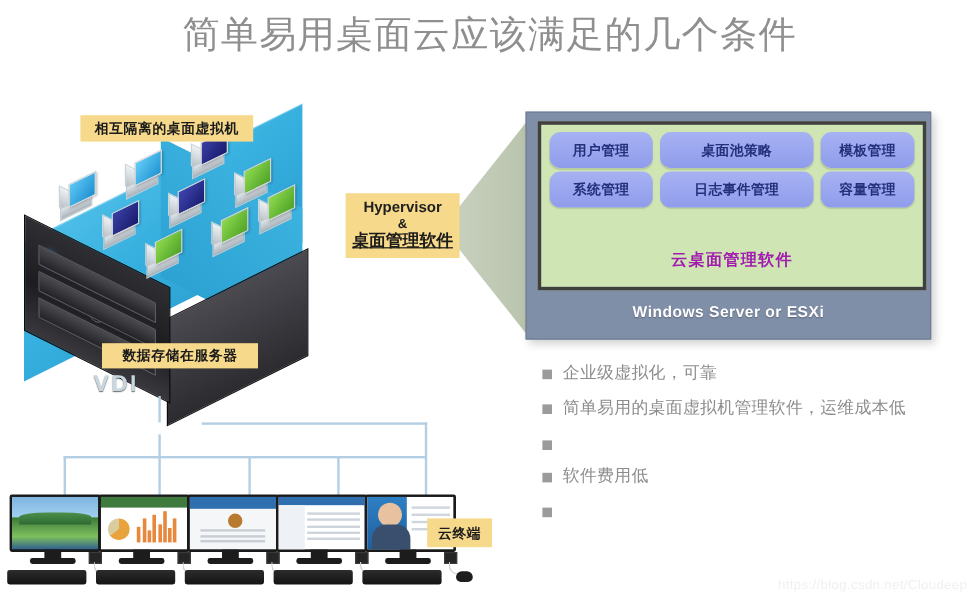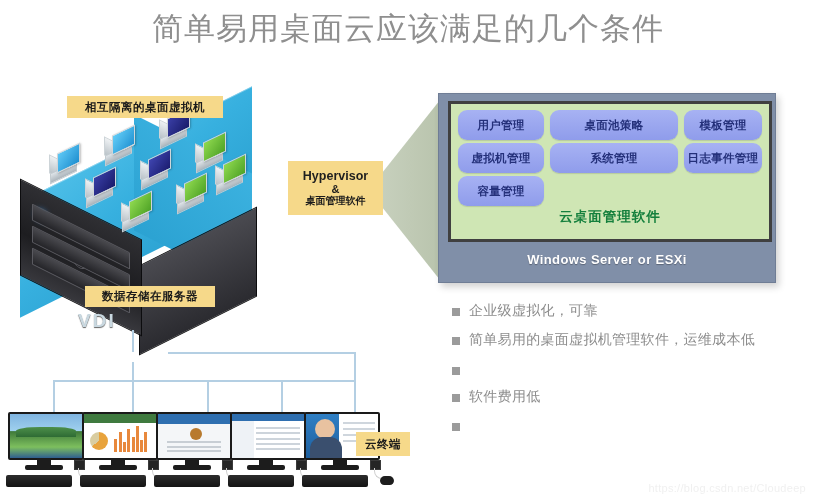--- a/index.html
+++ b/index.html
@@ -103,21 +103,21 @@
     z-index:5;
   }
   .hyper-label{
     position:absolute;left:288px;top:161px;width:95px;height:54px;
     background:#f6d98a;color:#1b1b1b;z-index:30;
     display:flex;flex-direction:column;align-items:center;justify-content:center;
     line-height:1.1;
   }
   .hyper-label .l1{font-size:12.5px;font-weight:700;color:#1f1f1f;}
   .hyper-label .l2{font-size:11px;font-weight:700;}
-  .hyper-label .l3{font-size:10px;font-weight:700;}
+  .hyper-label .l3{font-size:14px;font-weight:700;text-decoration:underline;}
 
   
   .panel{
     position:absolute;left:438px;top:93px;width:336px;height:188px;
     background:linear-gradient(180deg,#8b9ab2 0%,#7d8 da7 100%);
     background-color:#808fa8;
     border:1px solid #6f7d95;
     box-shadow:3px 4px 7px rgba(0,0,0,.18);
     z-index:20;
   }
@@ -131,21 +131,21 @@
     grid-template-rows:30px 30px 30px;gap:3px 6px;
   }
   .cell{
     background:linear-gradient(180deg,#a7b2f3 0%,#8f9ceb 100%);
     border-radius:9px;display:flex;align-items:center;justify-content:center;
     color:#24307a;font-size:11.5px;font-weight:700;letter-spacing:.3px;
     box-shadow:0 1px 1px rgba(0,0,0,.12);
   }
   .panel-inner .capt{
     position:absolute;left:0;top:104px;width:100%;text-align:center;
-    font-size:13.5px;font-weight:700;color:#15803d;letter-spacing:1px;
+    font-size:13.5px;font-weight:700;color:#a21caf;letter-spacing:1px;
   }
   .panel .os{
     position:absolute;left:9px;top:150px;width:318px;height:30px;
     display:flex;align-items:center;justify-content:center;
     color:#ffffff;font-size:13px;font-weight:700;letter-spacing:.4px;
     text-shadow:0 1px 1px rgba(0,0,0,.3);
   }
 
   
   .bullets{position:absolute;left:452px;top:303px;width:360px;}
@@ -289,42 +289,41 @@
     <div class="iso-front">
       <div class="led"></div>
       <div class="bay b1"></div>
       <div class="port"></div>
       <div class="bay b2"></div>
       <div class="bay b3"></div>
     </div>
     <div class="vdi-text">VDI</div>
   </div>
 
-  <div class="ylabel" style="left:67px;top:96px;width:156px;height:22px;">
+  <div class="ylabel" style="left:67px;top:96px;width:144px;height:22px;">
     <span>相互隔离的桌面虚拟机</span>
   </div>
 
   <div class="ylabel" style="left:85px;top:286px;width:130px;height:21px;">
     <span>数据存储在服务器</span>
   </div>
 
   <div class="hyper-arrow"></div>
   <div class="hyper-label">
     <div class="l1">Hypervisor</div>
     <div class="l2">&amp;</div>
     <div class="l3">桌面管理软件</div>
   </div>
 
   <div class="panel">
     <div class="panel-inner">
       <div class="grid">
         <div class="cell">用户管理</div>
         <div class="cell">桌面池策略</div>
         <div class="cell">模板管理</div>
-        <div class="cell">虚拟机管理</div>
         <div class="cell">系统管理</div>
         <div class="cell">日志事件管理</div>
         <div class="cell">容量管理</div>
       </div>
       <div class="capt">云桌面管理软件</div>
     </div>
     <div class="os">Windows Server or ESXi</div>
   </div>
 
   <div class="bullets">

